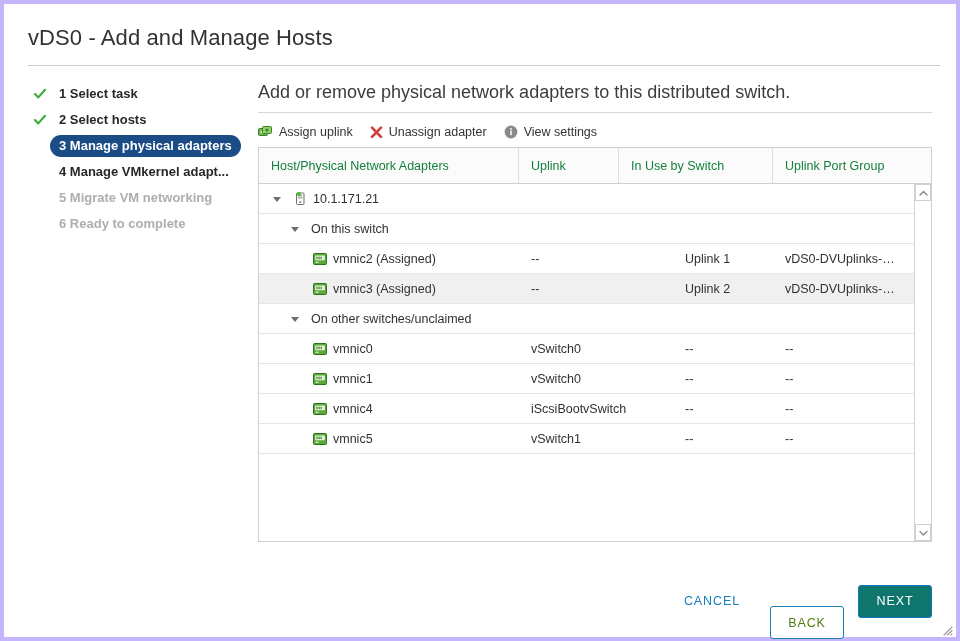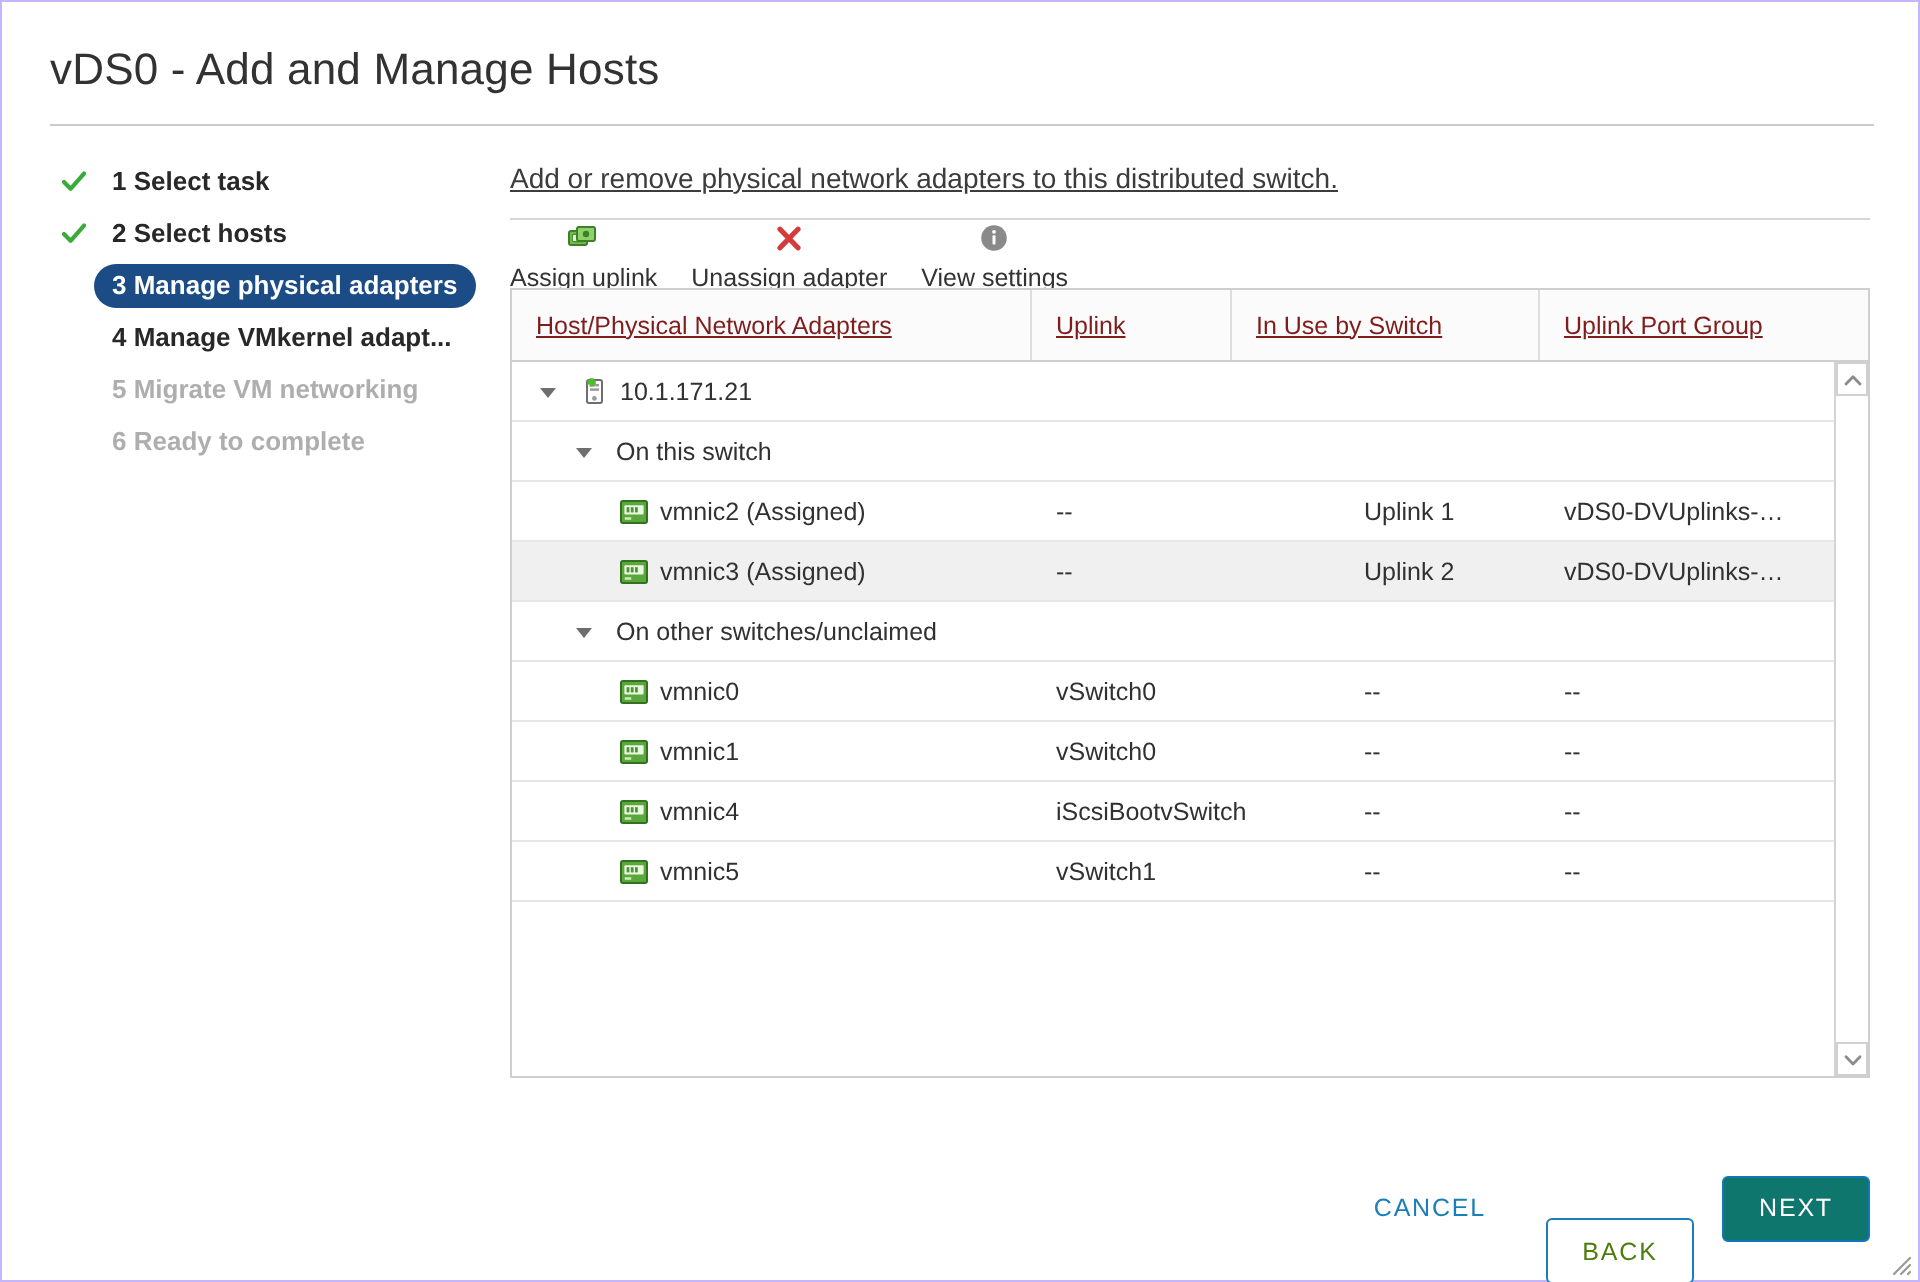--- a/index.html
+++ b/index.html
@@ -7,21 +7,21 @@
     width:960px;height:641px;
     background:#ffffff;
     font-family:"Liberation Sans", sans-serif;
     color:#313131;
     overflow:hidden;
   }
   .dialog{
     position:relative;
     width:960px;height:641px;
     box-sizing:border-box;
-    border:1px solid #c4b5fd;
+    border:4px solid #c4b5fd;
     background:#fff;
     display:flex;flex-direction:column;
   }
   
   .dlg-header{
     padding:20px 24px 0 24px;
   }
   .dlg-title{
     font-size:22px;
     font-weight:400;
@@ -88,40 +88,39 @@
     padding-left:10px;
     box-sizing:border-box;
     min-width:0;
     display:flex;flex-direction:column;
   }
   .pane-title{
     font-size:13px;font-weight:bold;color:#282828;
     line-height:17px;
   }
   .pane-sub{
-    font-size:14px;color:#3c3c3c;
-    margin-top:4px;line-height:17px;text-decoration:underline;
+    font-size:18px;color:#3c3c3c;
+    margin-top:4px;line-height:17px;
   }
   .pane-rule{
     margin-top:11px;
     height:1px;background:#d6d6d6;
   }
   
   .toolbar{
     display:flex;align-items:center;
     height:30px;
     margin-top:4px;
     gap:17px;
   }
   .tb-item{
     display:flex;align-items:center;
     font-size:12.5px;color:#333333;
     cursor:default;gap:6px;
     white-space:nowrap;
-    flex-direction:column;
   }
   .ico{display:inline-block;flex:0 0 auto;line-height:0;}
   
   .table-wrap{
     border:1px solid #cfcfcf;
     border-top:1px solid #cfcfcf;
     background:#fff;
     display:flex;flex-direction:column;
     height:395px;
     box-sizing:border-box;
@@ -130,24 +129,24 @@
   .thead{
     display:flex;
     height:36px;
     background:#fbfbfb;
     border-bottom:1px solid #cfcfcf;
     box-sizing:border-box;
   }
   .th{
     display:flex;align-items:center;
     padding:0 12px;
-    font-size:12.5px;color:#7f1d1d;
+    font-size:12.5px;color:#15803d;
     box-sizing:border-box;
     border-right:1px solid #dddddd;
-    white-space:nowrap;overflow:hidden;text-decoration:underline;
+    white-space:nowrap;overflow:hidden;
   }
   .th:last-child{border-right:none;}
   .col0{width:260px;flex:0 0 260px;}
   .col1{width:154px;flex:0 0 154px;}
   .col2{width:100px;flex:0 0 100px;}
   .col3{flex:1 1 auto;}
   .tbody-outer{display:flex;flex:1;min-height:0;}
   .tbody{
     flex:1;min-width:0;
     overflow:hidden;

